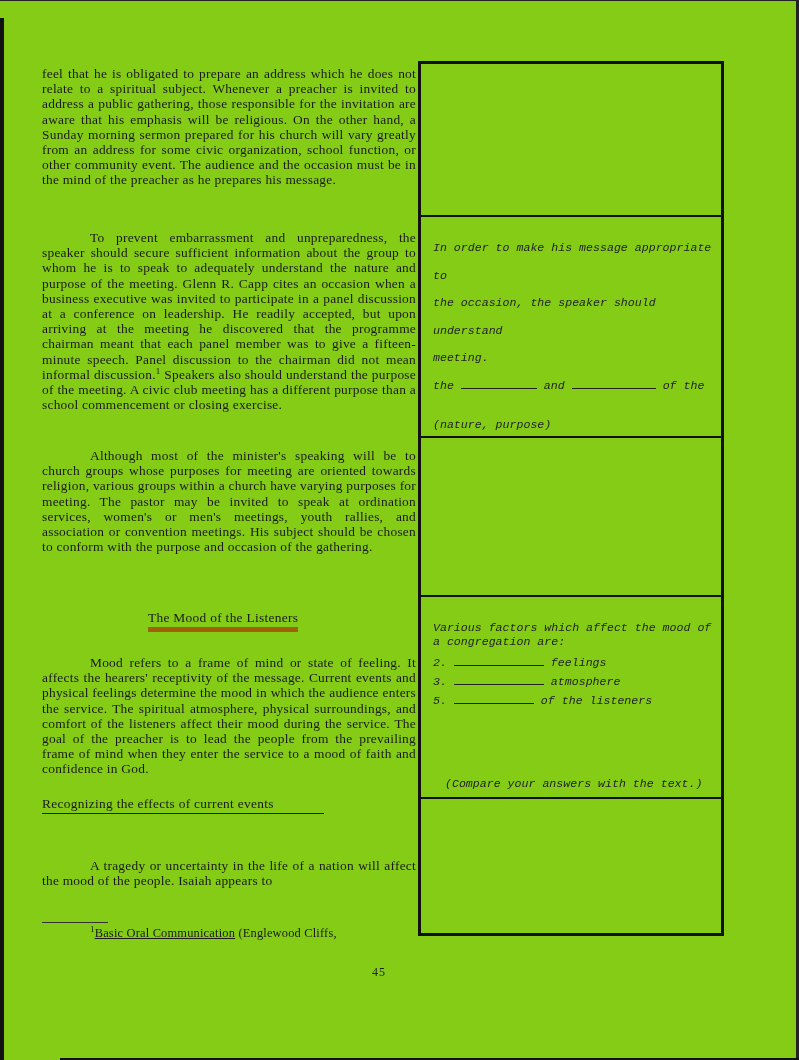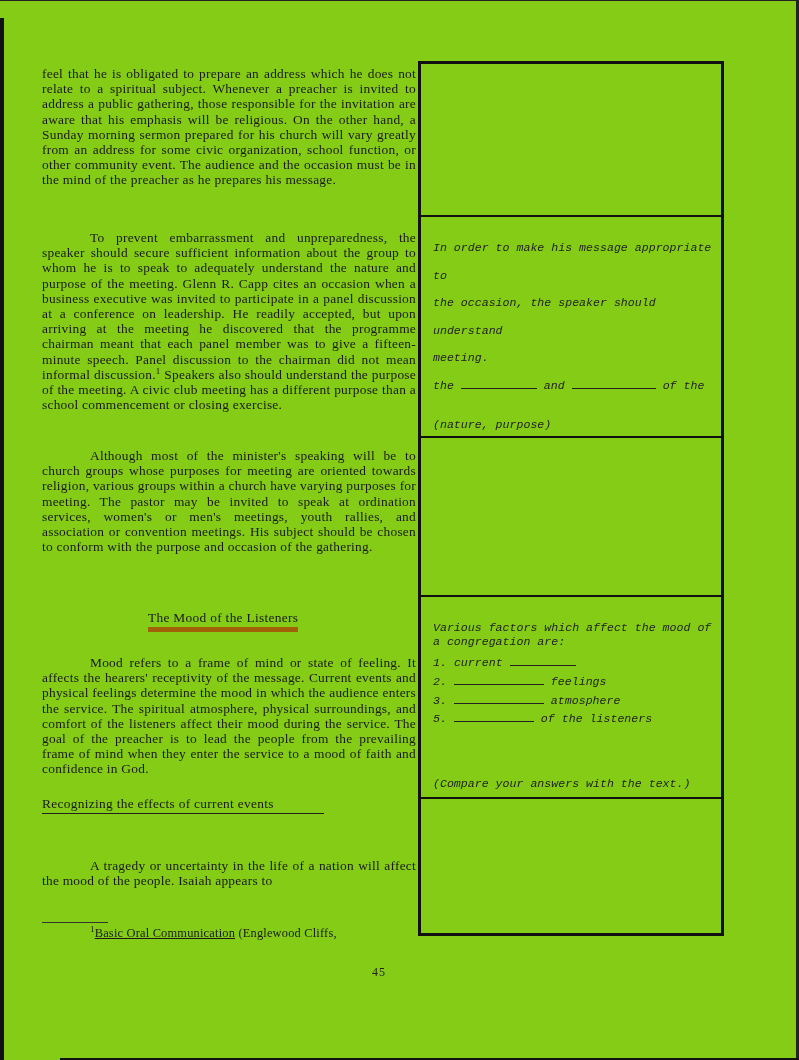--- a/index.html
+++ b/index.html
@@ -33,21 +33,21 @@
   .d1 { top:151px; }
   .d2 { top:372px; }
   .d3 { top:531px; }
   .d4 { top:733px; }
 
   .mono { font-family:"Liberation Mono", monospace; font-style:italic; font-size:11.6px; color:#222; position:absolute; left:12px; width:282px; }
   .q1 { top:170px; line-height:27.5px; }
   .q1-hint { top:354px; }
   .q2 { top:557px; line-height:13.5px; }
   .q2-list { top:590px; line-height:18.8px; }
-  .q2-hint { top:713px; }
+  .q2-hint { top:713px;margin-left:12px; }
   .blank { display:inline-block; border-bottom:1px solid #222; height:10px; vertical-align:baseline; }
   .b76 { width:76px; }
   .b84 { width:84px; }
   .b66 { width:66px; }
   .b90 { width:90px; }
   .b130 { width:130px; }
   .b80 { width:80px; }
 </style>
 </head>
 <body>
@@ -105,25 +105,20 @@
         <span>and</span>
         <span class="blank b84"></span>
         <span>of the</span>
       </div>
     </div>
     <div class="mono q1-hint">(nature, purpose)</div>
 
     <div class="mono q2">Various factors which affect the mood of a congregation are:</div>
     <div class="mono q2-list">
       <div>
-        <span>1.</span>
-        <span>current</span>
-        <span class="blank b66"></span>
-      </div>
-      <div>
         <span>2.</span>
         <span class="blank b90"></span>
         <span>feelings</span>
       </div>
       <div>
         <span>3.</span>
         <span class="blank b90"></span>
         <span>atmosphere</span>
       </div>
       <div>

